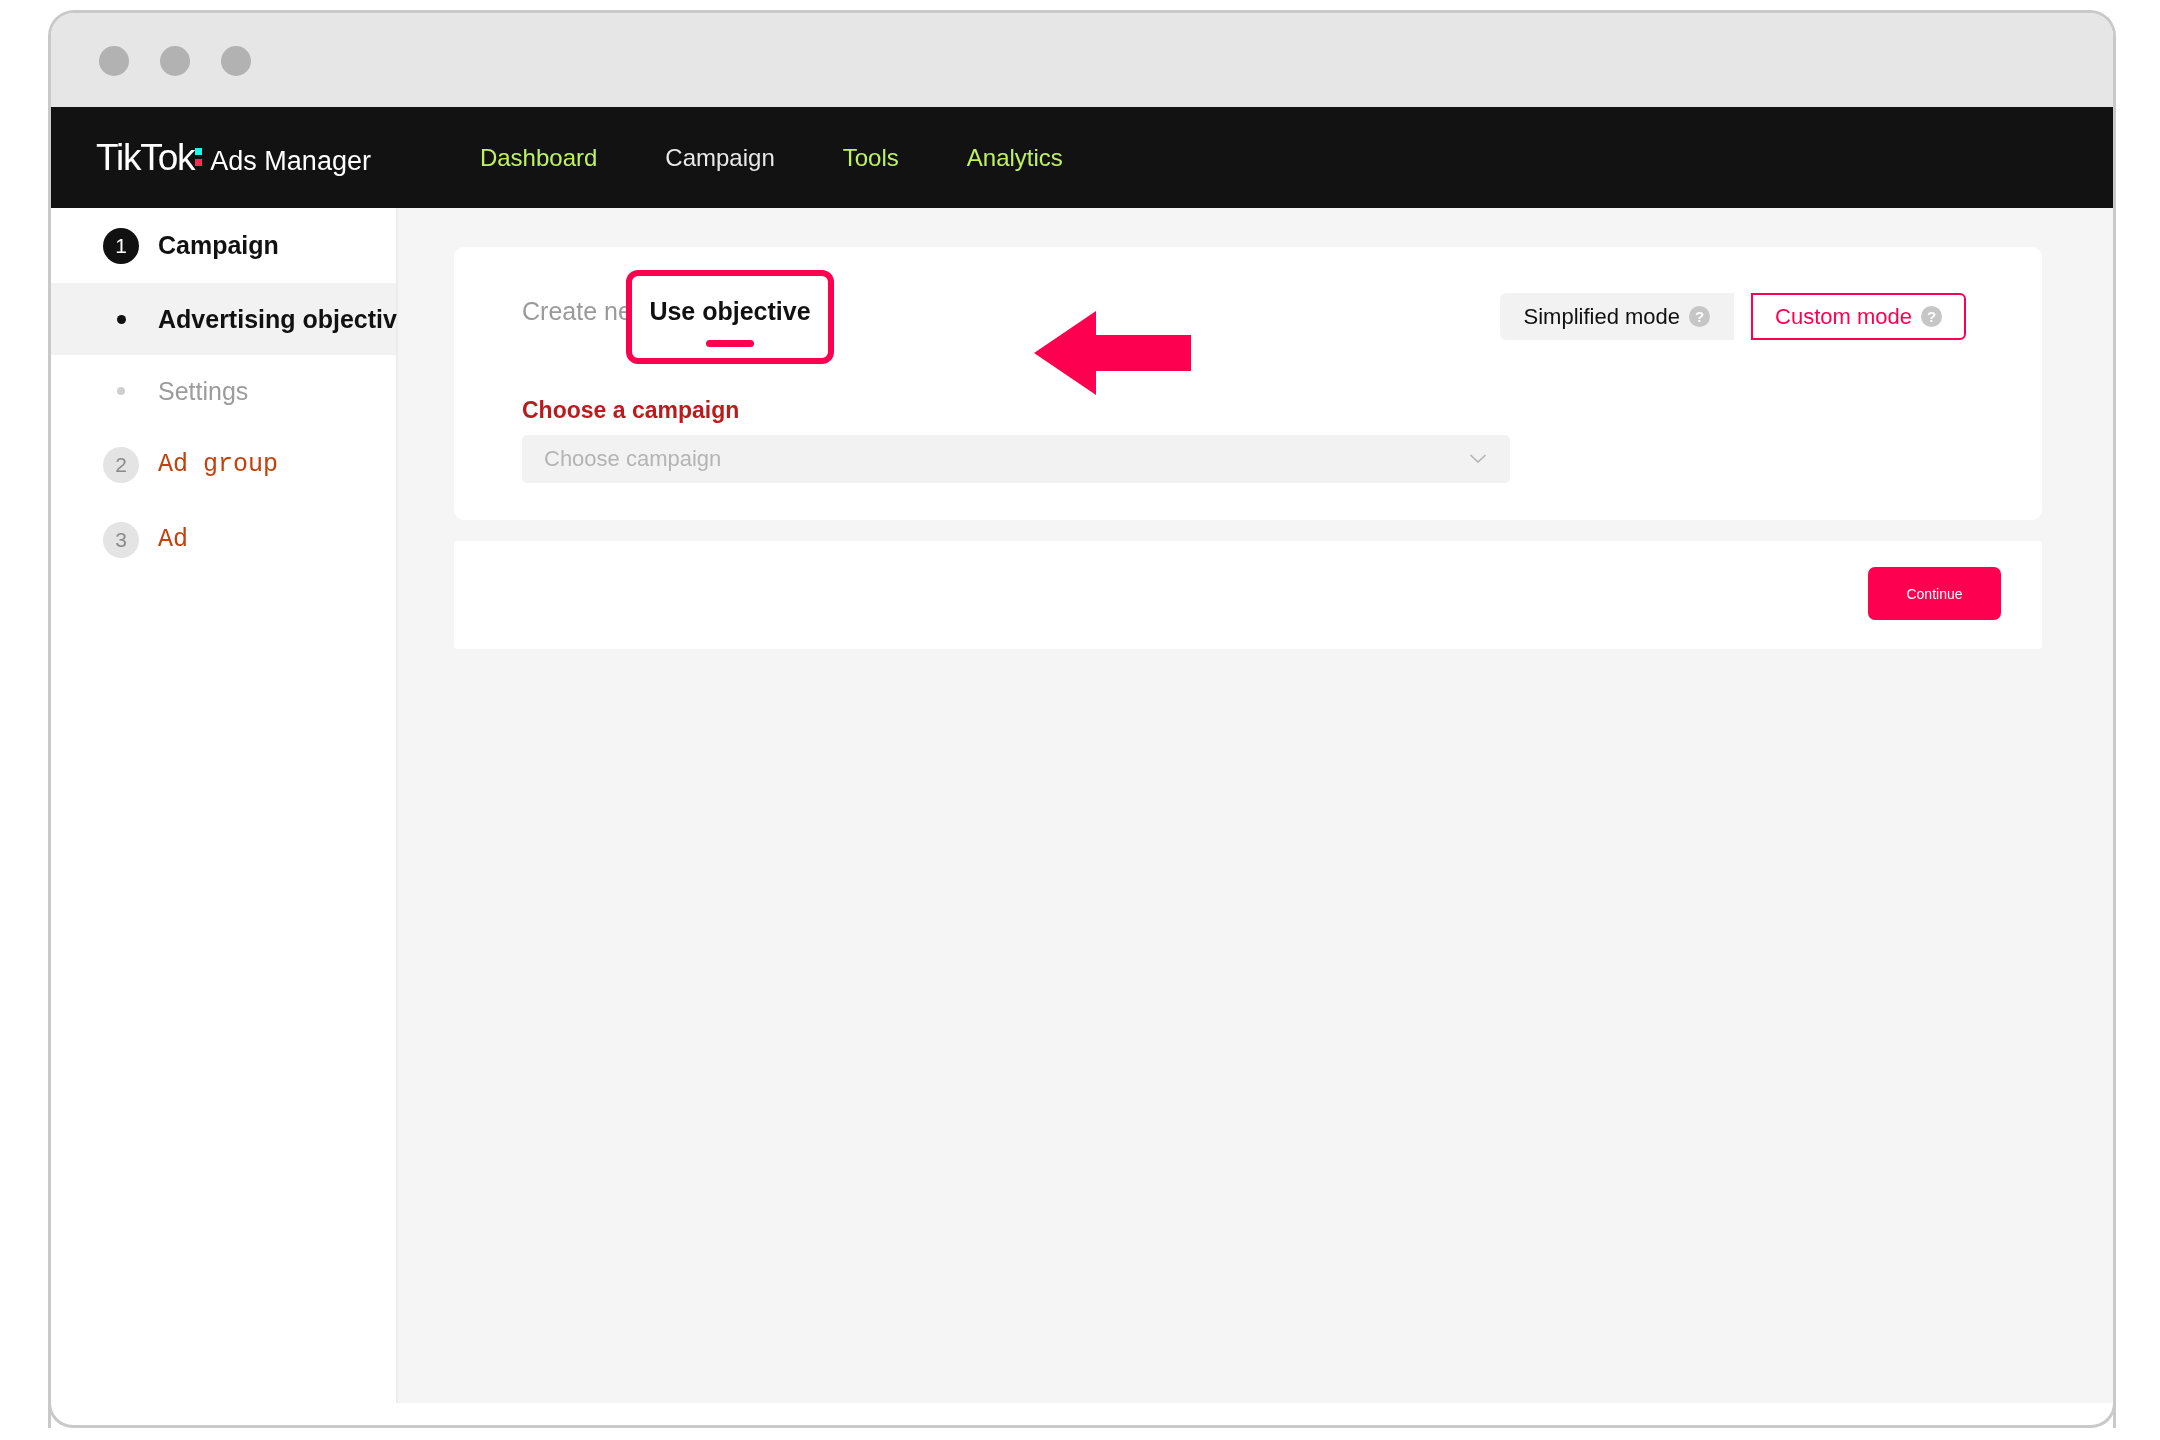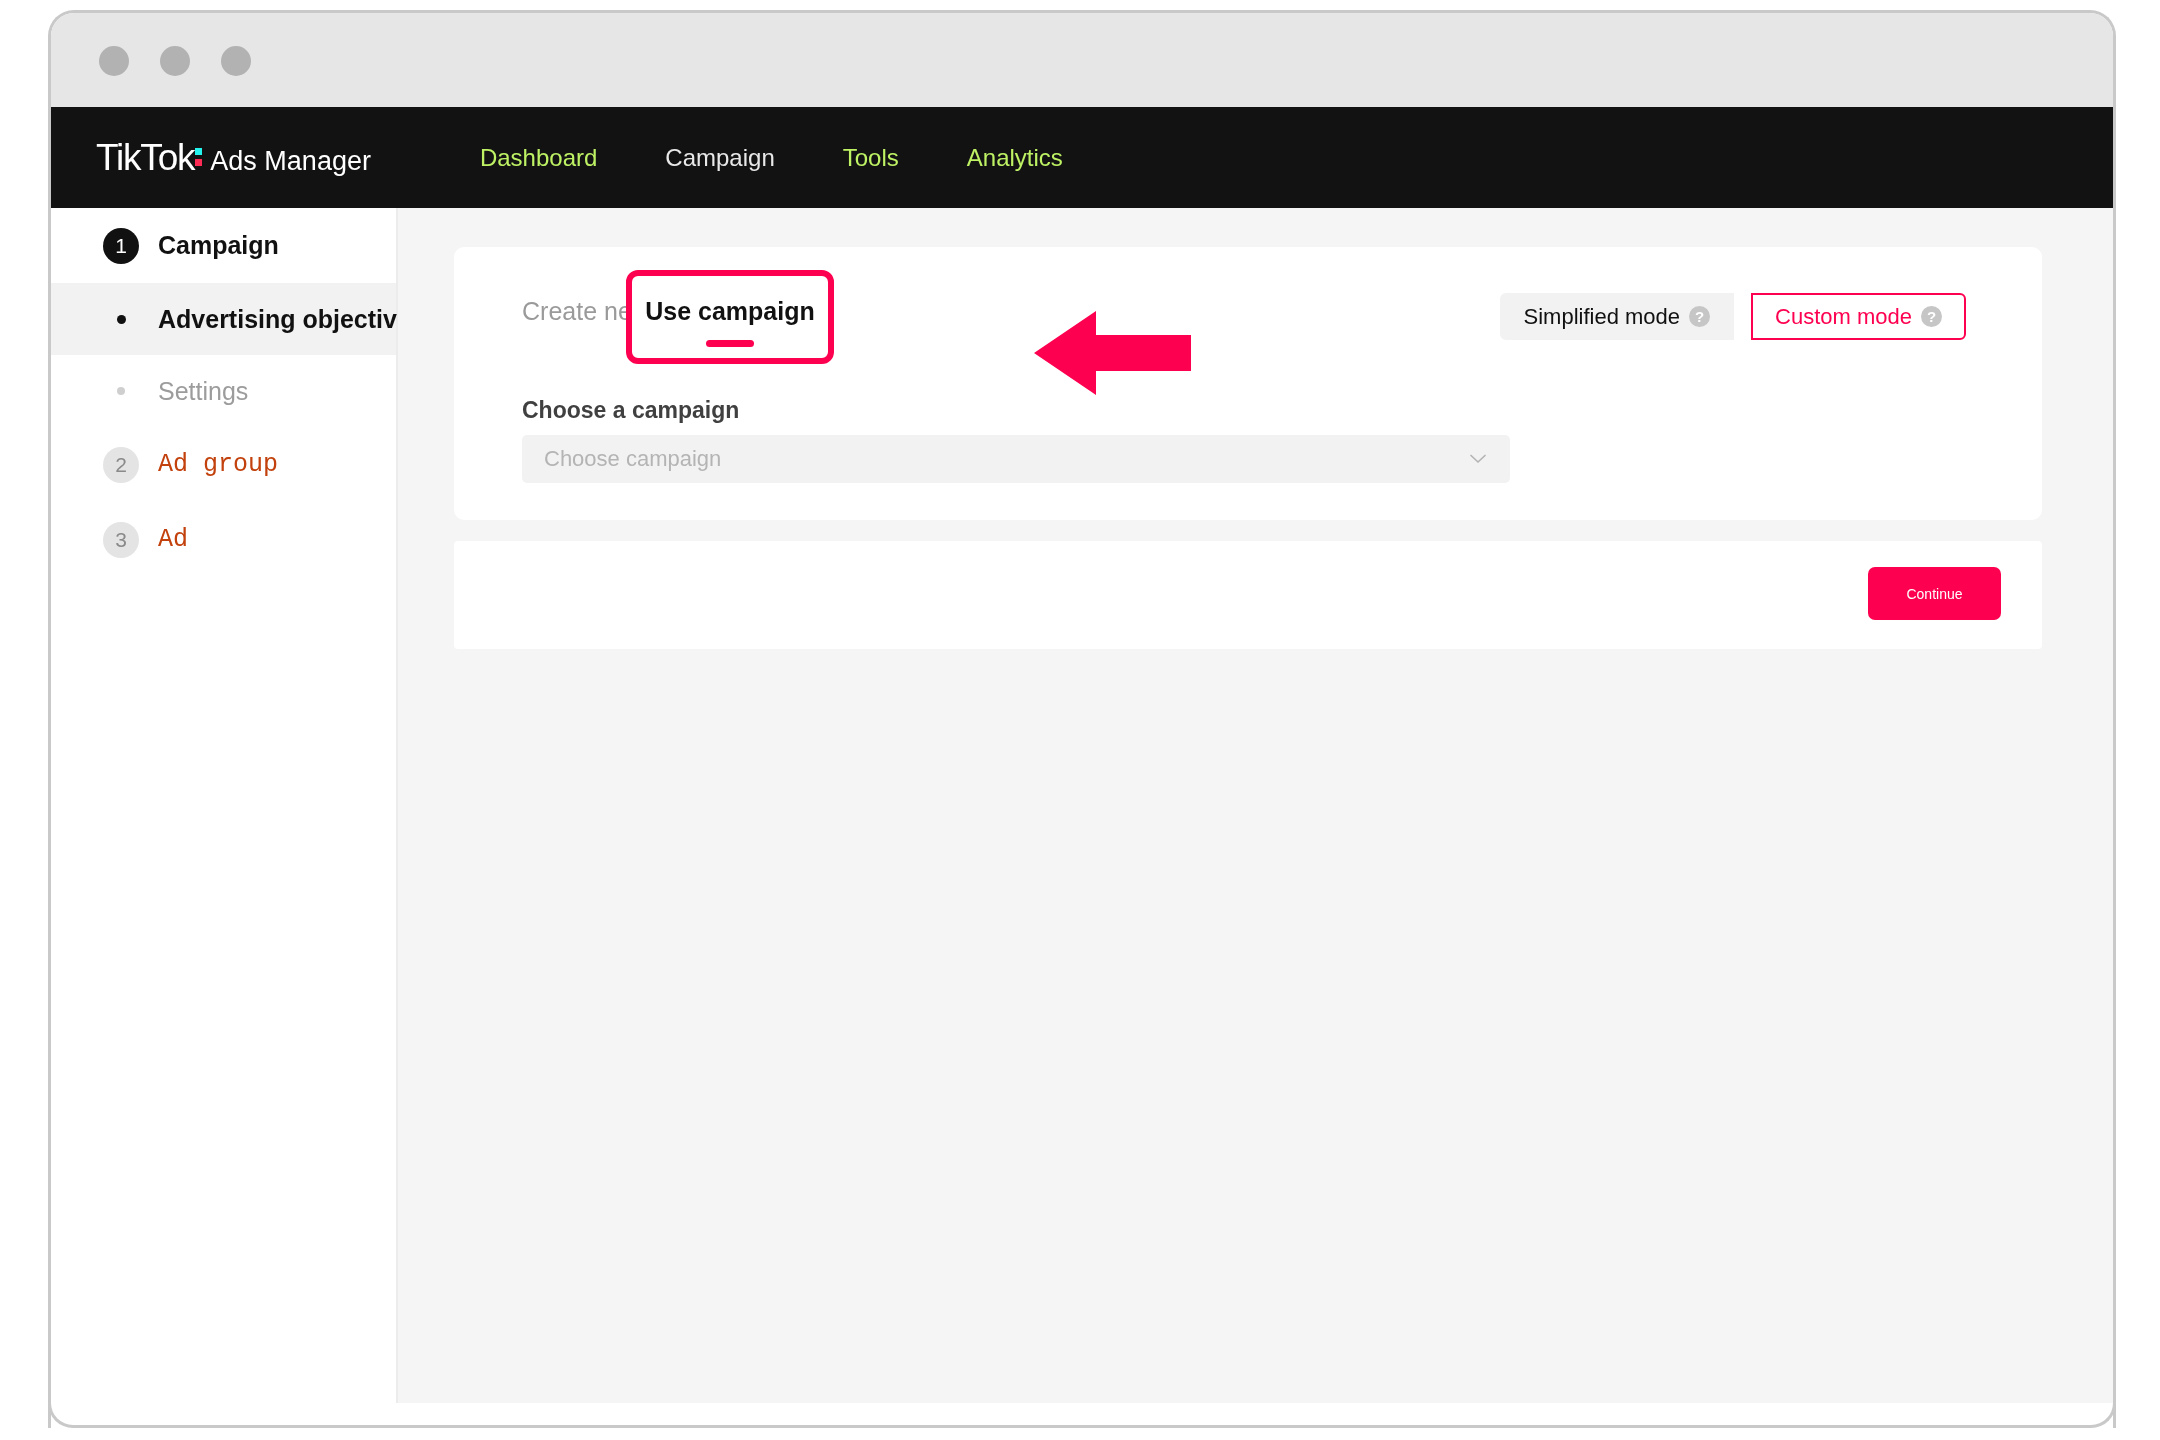--- a/index.html
+++ b/index.html
@@ -250,21 +250,21 @@
     flex: none;
     font-weight: bold;
   }
 
   
   #field-label {
     position: absolute;
     left: 68px; top: 150px;
     font-size: 23px;
     font-weight: bold;
-    color: #404040;
+    color: #b91c1c;
   }
   #campaign-select {
     position: absolute;
     left: 68px; top: 188px;
     width: 988px; height: 48px;
     background: #f2f2f2;
     border-radius: 5px;
     display: flex; align-items: center;
     cursor: pointer;
   }
@@ -361,21 +361,21 @@
   </div>
 
   <div id="content">
 
     <div id="card-main">
 
       <div id="tabs-row">
         <div class="tab" id="tab-create-new">Create new</div>
 
         <div id="tab-use-existing-wrap">
-          <div id="tab-use-existing">Use campaign</div>
+          <div id="tab-use-existing">Use objective</div>
           <div id="tab-underline"></div>
         </div>
 
         <svg id="annotation-arrow" viewBox="0 0 157 88">
           <path d="M0 44 L62 2 L62 26 L157 26 L157 62 L62 62 L62 86 Z" fill="#fe0050"></path>
         </svg>
 
         <div id="mode-toggle">
           <div class="mode-btn" id="mode-simplified">
             <span>Simplified mode</span>

